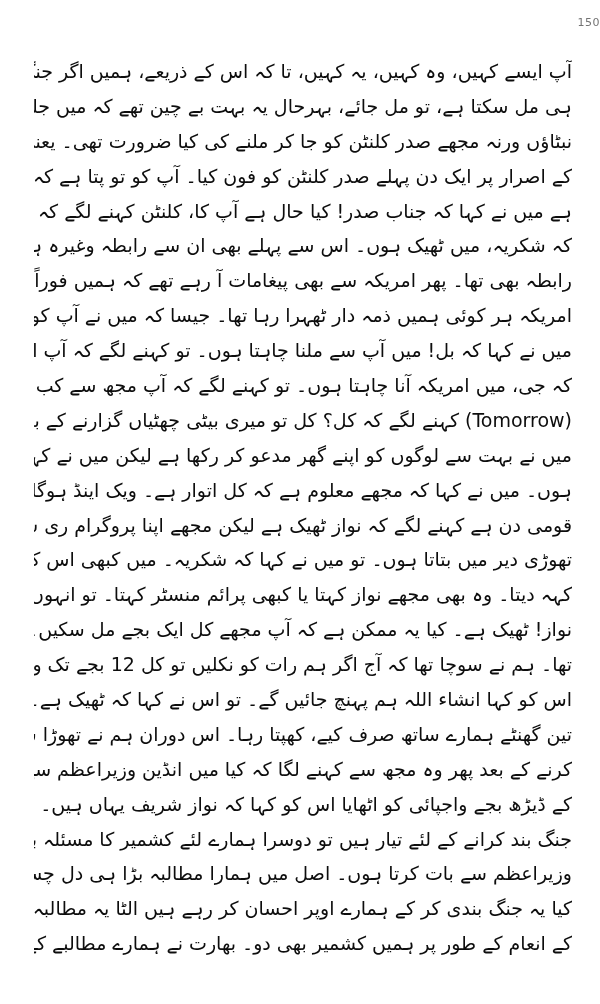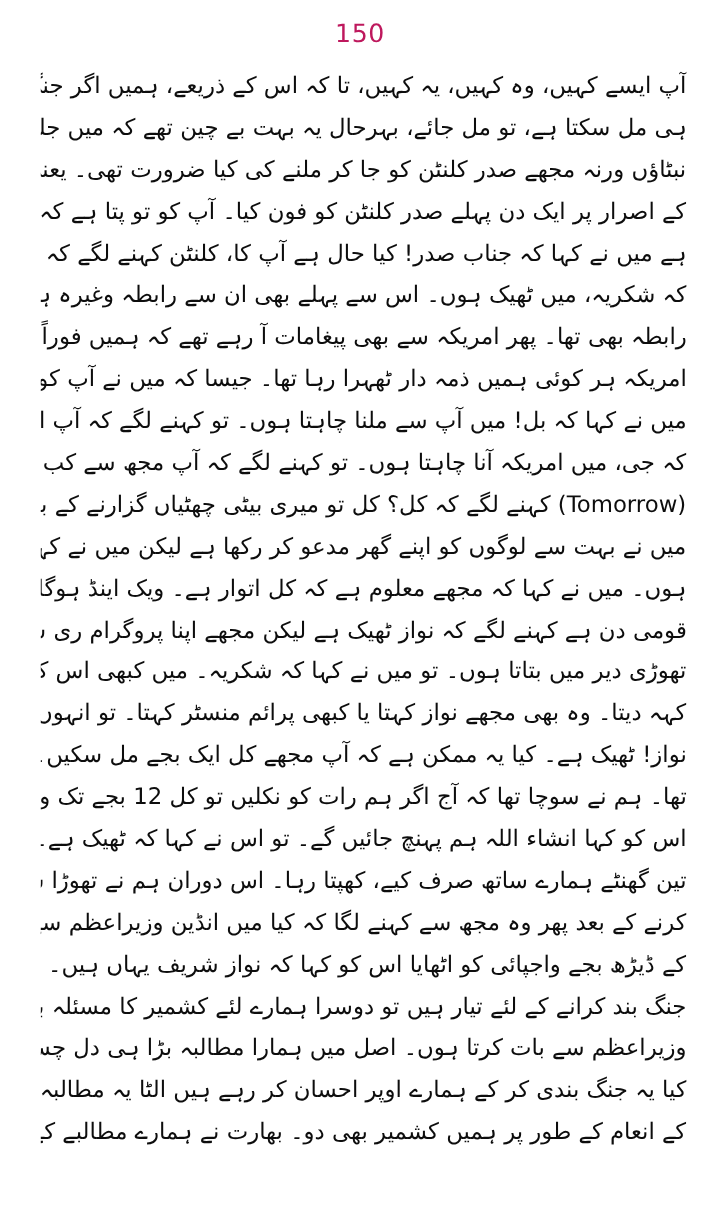--- a/index.html
+++ b/index.html
@@ -14,24 +14,24 @@
     height: 1004px;
     background: #ffffff;
     color: #111111;
     overflow: hidden;
   }
   .page-number {
     position: absolute;
     top: 16px;
     left: 0;
     width: 100%;
-    text-align: center;
-    font-size: 21px;
+    text-align: right;
+    font-size: 11px;
     letter-spacing: 0.5px;
-    color: #be185d;
+    color: #737373;
   }
   .text-block {
     position: absolute;
     top: 54px;
     left: 34px;
     width: 538px;
     direction: rtl;
     unicode-bidi: embed;
     font-size: 19px;
     color: #0d0d0d;

